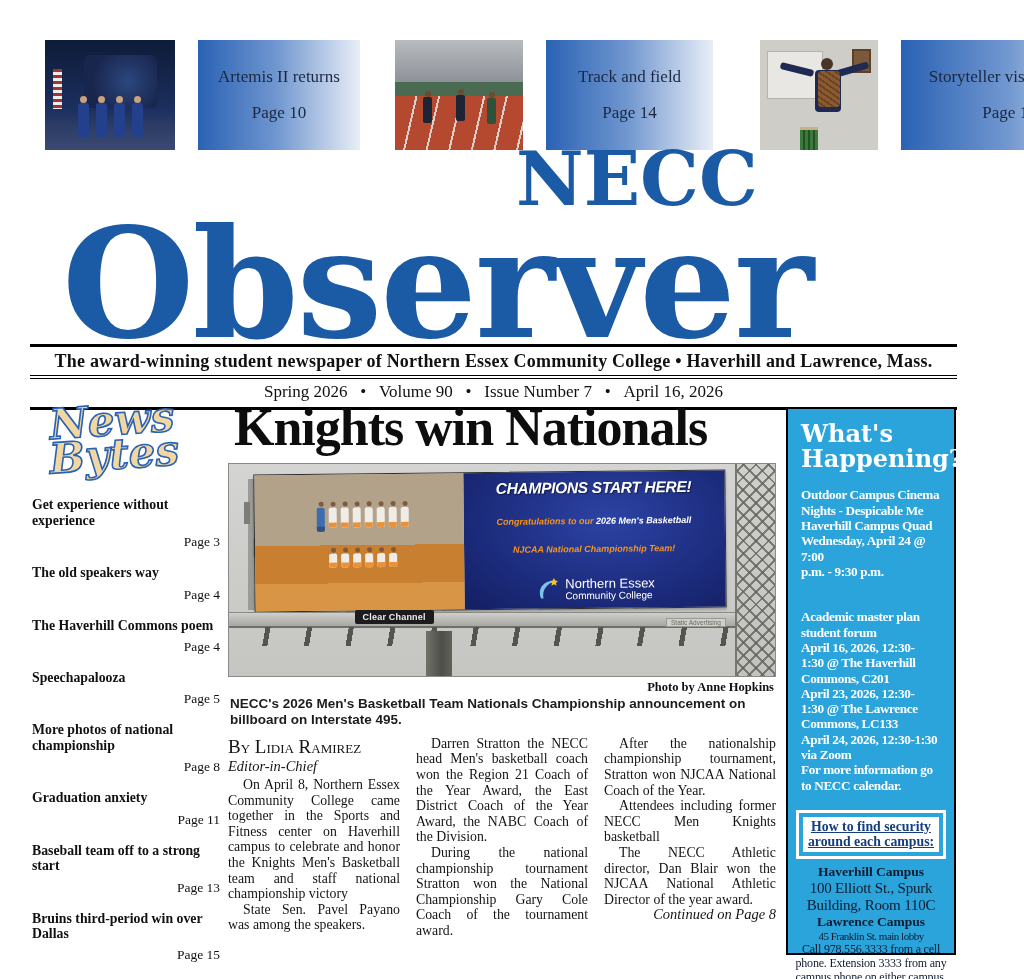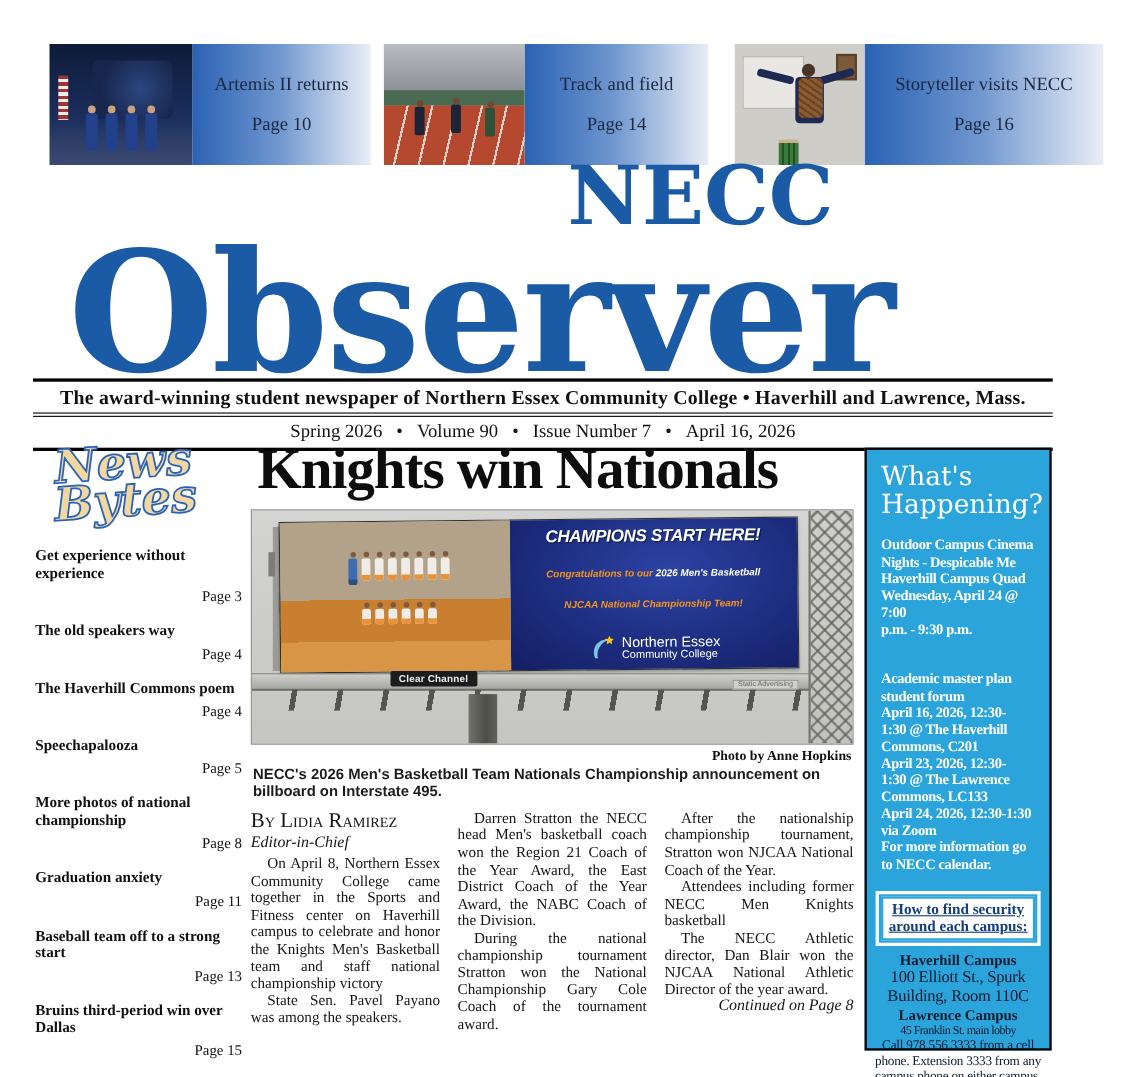--- a/index.html
+++ b/index.html
@@ -1,20 +1,20 @@
 <!DOCTYPE html>
 <html lang="en"><head>
 <meta charset="utf-8">
 <style>
   html,body{margin:0;padding:0;background:#fff;}
   .page{position:relative;width:1024px;height:979px;background:#fff;overflow:hidden;
         font-family:"Liberation Serif",serif;color:#111;}
 
   
-  .banner{position:absolute;left:45px;top:40px;width:940px;height:100px;display:flex;}
+  .banner{position:absolute;left:45px;top:40px;width:940px;height:100px;display:flex;gap:23px;}
   .bphoto{position:relative;height:110px;overflow:hidden;flex:0 0 auto;}
   .blabel{flex:0 0 auto;height:110px;display:flex;flex-direction:column;justify-content:center;
           gap:16px;text-align:center;color:#1c2740;font-size:17px;
           background:linear-gradient(90deg,#2a62b4 0%,#6f96cf 48%,#e9eef7 100%);}
   .blabel .t,.blabel .p{padding:0 6px;}
   
   .ph-artemis{width:130px;background:linear-gradient(#0e1b38 0%,#1b2f5e 62%,#2c3c66 78%,#3a4a72 100%);}
   .ph-artemis .screen{position:absolute;left:30%;top:14%;width:56%;height:48%;
        background:radial-gradient(circle at 60% 50%,#2c477f 0%,#18264d 70%);border-radius:6px;}
   .ph-artemis .flag{position:absolute;left:6%;top:26%;width:9px;height:40px;
@@ -121,21 +121,21 @@
   .cols{display:flex;gap:16px;}
   .col{flex:1;font-size:13.8px;line-height:15.6px;text-align:justify;color:#141414;}
   .byline{font-weight:normal;font-variant:small-caps;font-size:19px;line-height:1.15;}
   .role{font-style:italic;font-size:14.5px;line-height:1.2;margin-bottom:2px;}
   .col p{margin:0;text-indent:15px;}
   .continued{font-style:italic;text-align:right;margin-top:16px;text-indent:0 !important;font-size:14.5px;}
 
   
   .happening{position:absolute;left:786px;top:407px;width:170px;height:548px;background:#2ba4dc;
              border:2px solid #000;box-sizing:border-box;padding:12px 7px 6px;color:#fff;}
-  .wh-title{font-family:"DejaVu Serif",serif;font-weight:normal;font-size:24px;line-height:1.05;
+  .wh-title{font-family:"DejaVu Serif",serif;font-weight:bold;font-size:24px;line-height:1.05;
             margin:0 0 16px 6px;color:#fff;}
   .wh-event{font-weight:bold;font-size:13.2px;line-height:1.16;letter-spacing:-.35px;
             white-space:pre-line;margin:0 0 0 6px;}
   .wh-event.first{margin-bottom:30px;}
   .sec-box{margin:22px 6px 10px;background:#fff;border:2px solid #2ba4dc;outline:3px solid #fff;
            outline-offset:2px;padding:2px 2px;text-align:center;}
   .sec-box span{color:#153e7c;font-weight:bold;font-size:13.8px;line-height:1.1;
                 text-decoration:underline;display:inline-block;}
   .sec-info{color:#0d1b2e;text-align:center;line-height:1.15;margin-top:10px;}
   .sec-info .cname{font-weight:bold;font-size:13.5px;}

